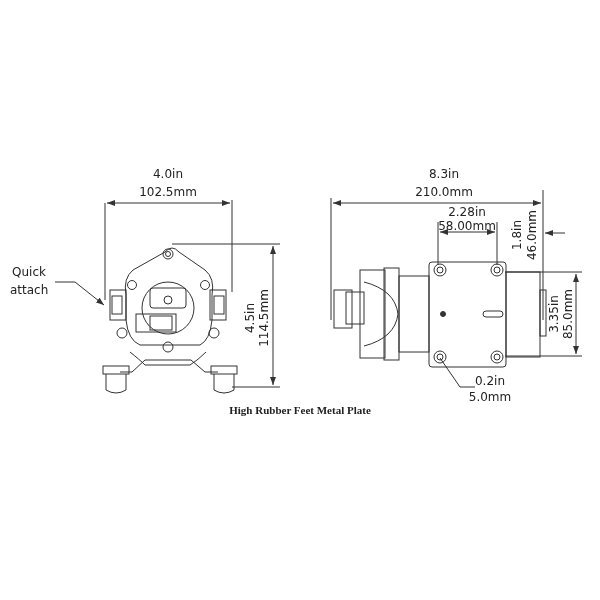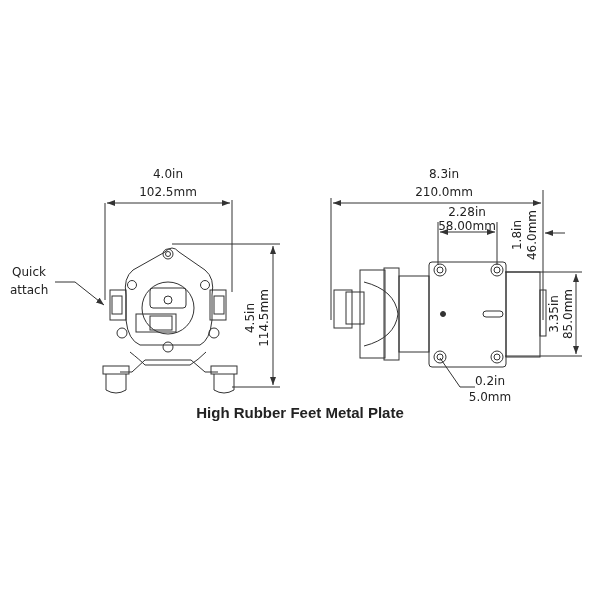--- a/index.html
+++ b/index.html
@@ -1,19 +1,19 @@
 <!DOCTYPE html>
 <html><head>
 <meta charset="utf-8">
 <style>
   html, body { margin:0; padding:0; background:#ffffff; }
   body { width:600px; height:600px; position:relative; overflow:hidden; font-family:"DejaVu Sans", sans-serif; color:#222; }
   svg { position:absolute; left:0; top:0; }
   .dim { font-family:"DejaVu Sans", sans-serif; font-size:12px; fill:#222; }
-  .caption { position:absolute; left:0; width:600px; top:404px; text-align:center; font-family:Liberation Sans, sans-serif; font-weight:bold; font-size:15px; color:#222; }
+  .caption { position:absolute; left:0; width:600px; top:404px; text-align:center; font-family:Liberation Serif, serif; font-weight:bold; font-size:11px; color:#222; }
 </style>
 </head>
 <body>
 
 <svg width="600" height="600" viewBox="0 0 600 600">
   <defs>
     <marker id="arr" markerWidth="8" markerHeight="6" refX="8" refY="3" orient="auto-start-reverse">
       <path d="M0,0 L8,3 L0,6 Z" fill="#333"></path>
     </marker>
   </defs>

